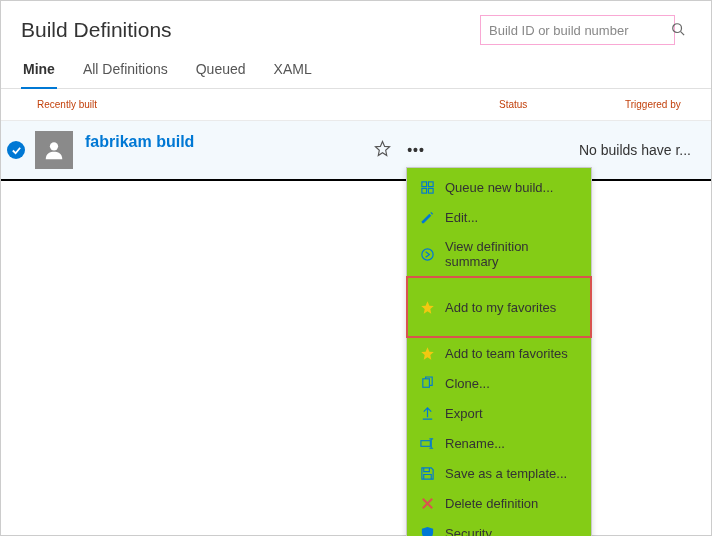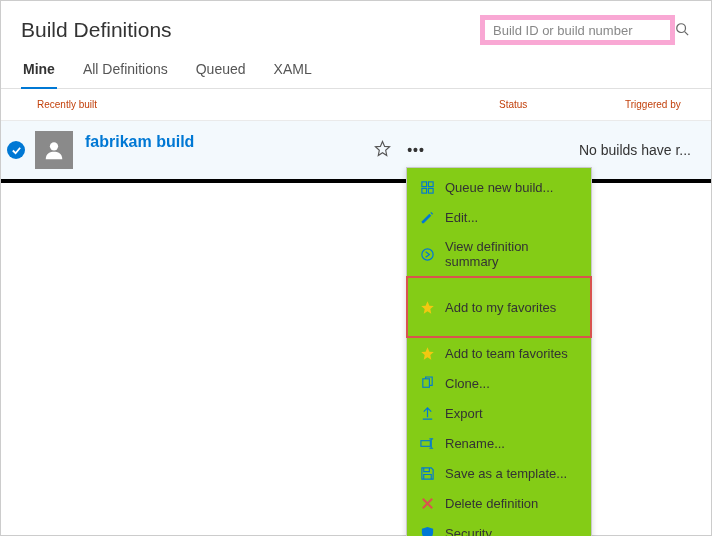--- a/index.html
+++ b/index.html
@@ -20,21 +20,21 @@
     padding: 14px 36px 10px 20px;
   }
   .page-title {
     font-size: 21px;
     font-weight: 300;
     color: #333;
   }
   .search-box {
     display: flex;
     align-items: center;
-    border: 5px solid #f9a8d4;
+    border: 1px solid #f9a8d4;
     padding: 4px 8px;
     width: 195px;
     height: 30px;
     color: #666;
     font-size: 13px;
   }
   .search-box input {
     border: none;
     outline: none;
     flex: 1;
@@ -70,21 +70,21 @@
   }
   .col-name { flex: 0 0 440px; }
   .col-status { flex: 0 0 104px; }
   .col-triggered { flex: 1; }
   .row {
     display: flex;
     align-items: center;
     padding: 10px 20px 10px 6px;
     background: #f3f9fd;
     border-top: 1px solid #eaeaea;
-    border-bottom: 4px solid #000000;
+    border-bottom: 2px solid #000000;
   }
   .check-circle {
     width: 18px; height: 18px;
     border-radius: 50%;
     background: #0078d4;
     display: flex; align-items: center; justify-content: center;
     margin-right: 10px;
     flex-shrink: 0;
   }
   .check-circle svg { width: 11px; height: 11px; }

